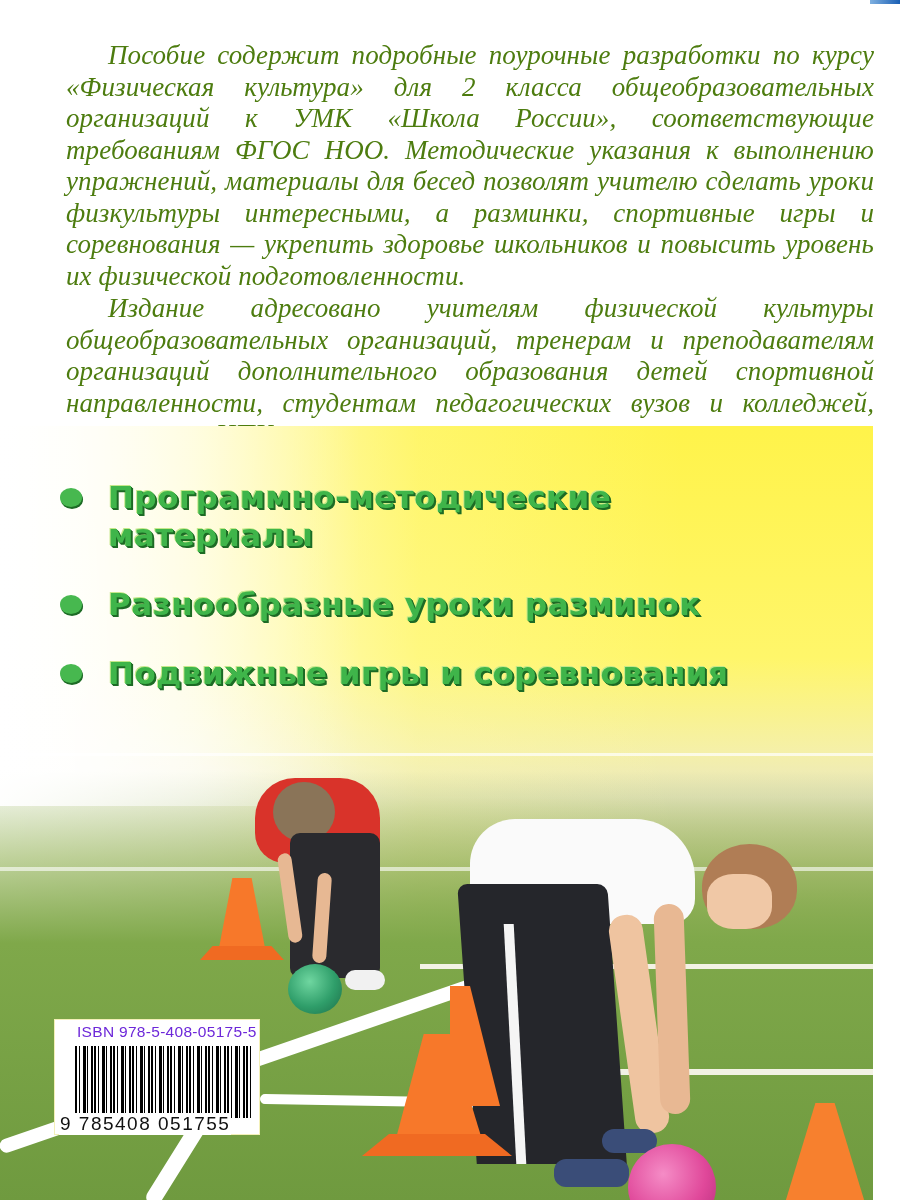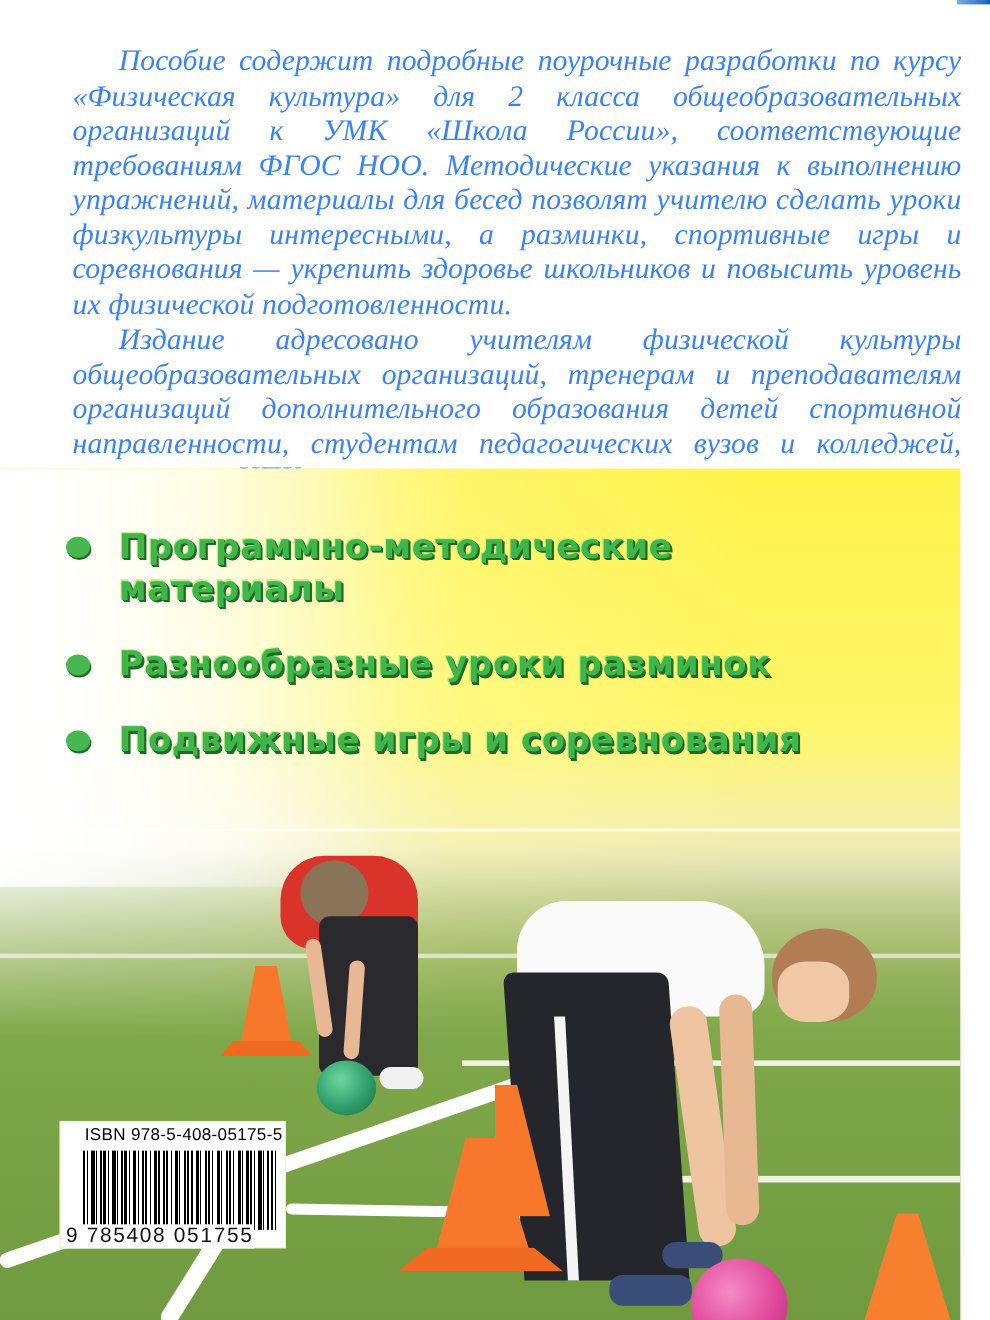--- a/index.html
+++ b/index.html
@@ -8,21 +8,21 @@
     background: #ffffff;
     font-family: "DejaVu Serif", serif;
   }
   .corner-mark {
     position: absolute; top: 0; right: 0; width: 30px; height: 4px;
     background: linear-gradient(90deg, #7fb0e0, #1a5fb4);
   }
   .blurb {
     position: absolute; left: 66px; top: 40px; width: 808px;
     font-family: "Liberation Serif", serif; font-style: italic;
-    font-size: 27px; line-height: 31.5px; color: #3b82f6;
+    font-size: 27px; line-height: 31.5px; color: #4d7c0f;
   }
   .blurb p {
     margin: 0; text-indent: 42px; text-align: justify; text-align-last: left;
     hyphens: manual; letter-spacing: 0.1px;
   }
   .blurb p + p { margin-top: 1px; }
 
   .panel {
     position: absolute; left: 0; top: 426px; width: 873px; height: 774px;
     overflow: hidden;
@@ -61,21 +61,21 @@
   }
 
   
   .shape { position: absolute; }
   .isbn-box {
     position: absolute; left: 55px; top: 1020px; width: 204px; height: 114px;
     background: #ffffff; box-shadow: 0 0 0 1px #f3f0b8;
   }
   .isbn-title {
     position: absolute; left: 22px; top: 3px;
-    font-family: "Liberation Sans", sans-serif; font-size: 15.5px; color: #000000;
+    font-family: "Liberation Sans", sans-serif; font-size: 15.5px; color: #6d28d9;
     letter-spacing: 0.3px; white-space: nowrap;
   }
   .barcode {
     position: absolute; left: 20px; top: 26px; width: 178px; height: 72px;
     background: repeating-linear-gradient(90deg,
       #000 0 2px, #fff 2px 4px, #000 4px 5px, #fff 5px 8px, #000 8px 11px, #fff 11px 12px,
       #000 12px 13px, #fff 13px 16px, #000 16px 18px, #fff 18px 19px);
   }
   .isbn-digits {
     position: absolute; left: 4px; top: 93px;

